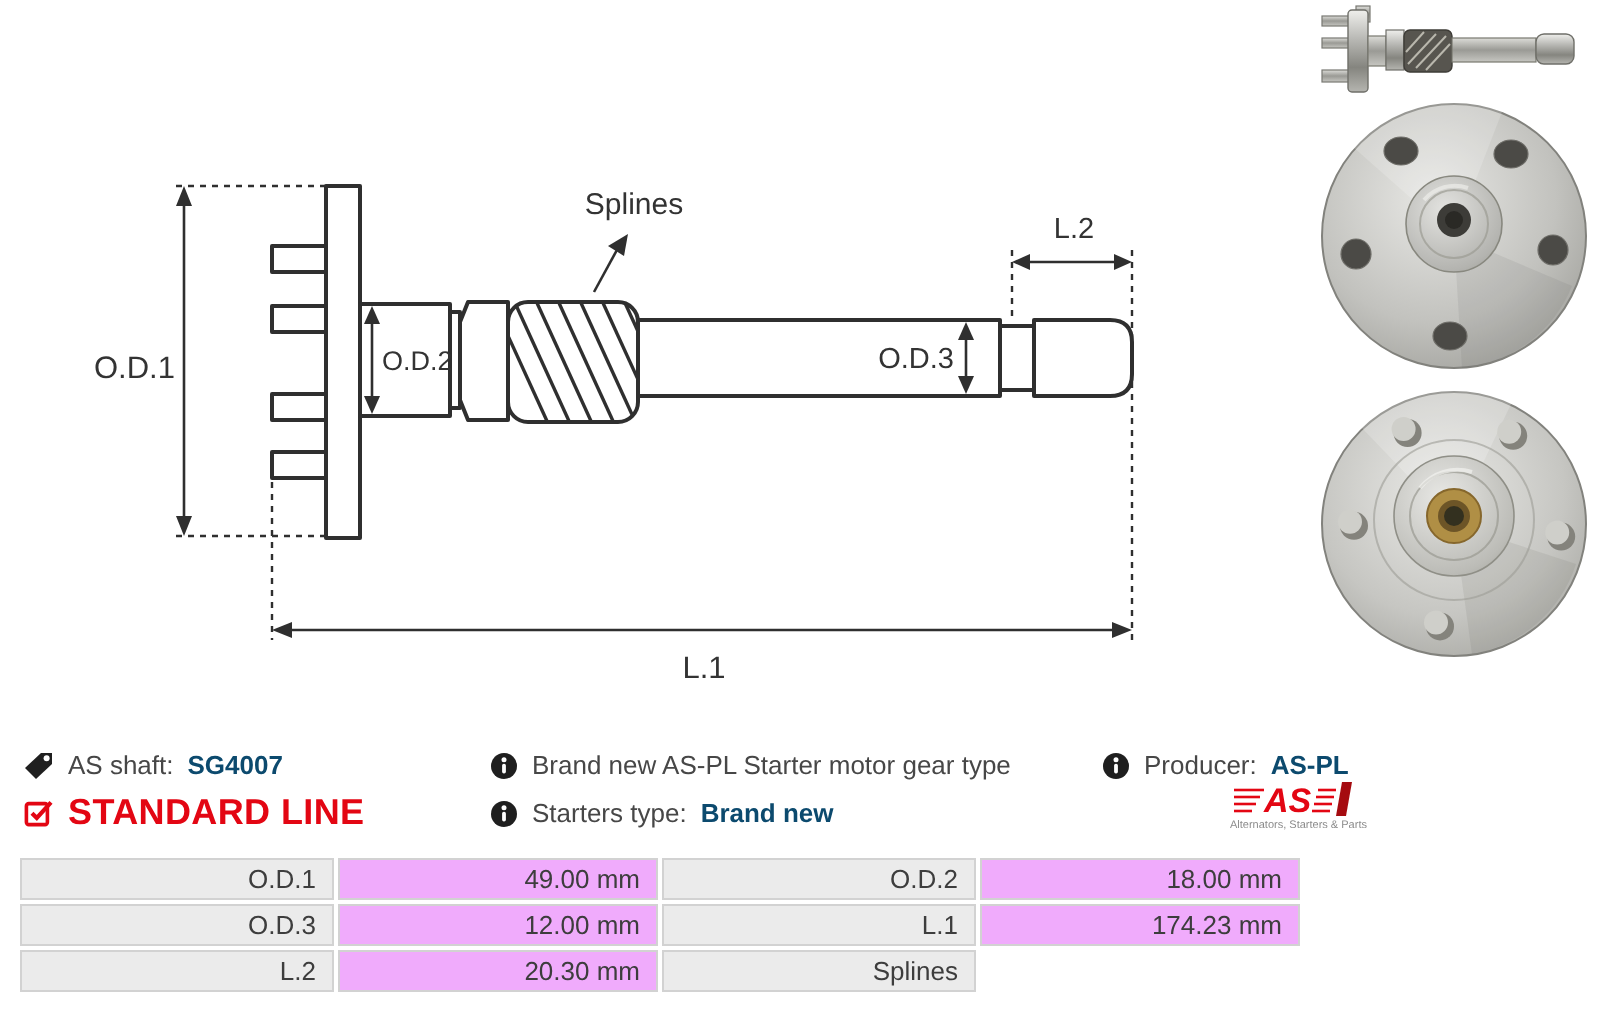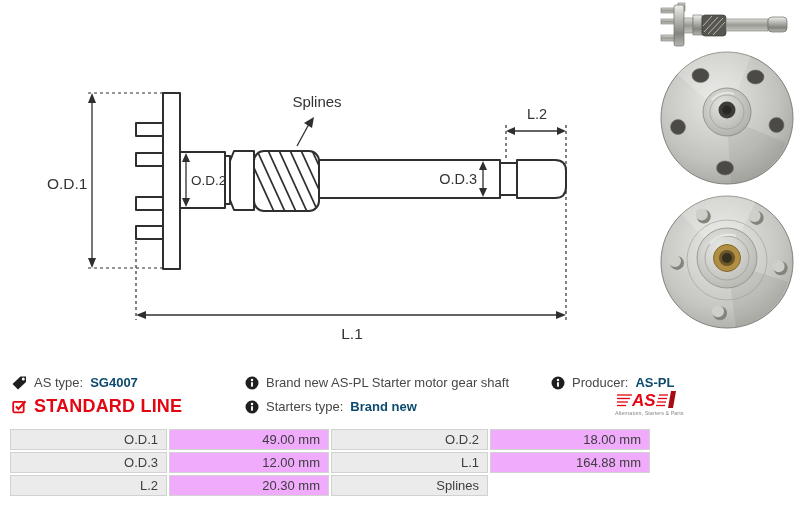--- a/index.html
+++ b/index.html
@@ -233,39 +233,39 @@
       <circle cx="71" cy="66" r="5" fill="#33301f"></circle>
       <path d="M54,52 A24,24 0 0,1 80,44" stroke="#f4f4f1" stroke-width="2" fill="none" opacity="0.65"></path>
     </g>
   </svg>
 
   <div class="info-row pos-r1c1">
     <svg width="15" height="15" viewBox="0 0 15 15">
       <path d="M0.5,9 L8.5,1.5 L14,1.5 L14,7 L6,14.5 Z" fill="#1f1f1f"></path>
       <circle cx="11.3" cy="4.1" r="1.5" fill="#ffffff"></circle>
     </svg>
-    <span class="lbl">AS type:</span>
+    <span class="lbl">AS shaft:</span>
     <b>SG4007</b>
   </div>
 
   <div class="info-row pos-r2c1">
     <svg width="15" height="15" viewBox="0 0 15 15">
       <rect x="1.2" y="2.8" width="10.5" height="10.5" rx="1.2" fill="none" stroke="#e30613" stroke-width="1.8"></rect>
       <path d="M4,7.6 L6.4,10 L13.5,2.2" fill="none" stroke="#e30613" stroke-width="2.1"></path>
     </svg>
     <span class="standard-line">STANDARD LINE</span>
   </div>
 
   <div class="info-row pos-r1c2">
     <svg width="14" height="14" viewBox="0 0 14 14">
       <circle cx="7" cy="7" r="6.5" fill="#1f1f1f"></circle>
       <circle cx="7" cy="3.9" r="1.25" fill="#ffffff"></circle>
       <rect x="6.05" y="5.9" width="1.9" height="4.9" rx="0.9" fill="#ffffff"></rect>
     </svg>
-    <span class="lbl">Brand new AS-PL Starter motor gear shaft</span>
+    <span class="lbl">Brand new AS-PL Starter motor gear type</span>
   </div>
 
   <div class="info-row pos-r2c2">
     <svg width="14" height="14" viewBox="0 0 14 14">
       <circle cx="7" cy="7" r="6.5" fill="#1f1f1f"></circle>
       <circle cx="7" cy="3.9" r="1.25" fill="#ffffff"></circle>
       <rect x="6.05" y="5.9" width="1.9" height="4.9" rx="0.9" fill="#ffffff"></rect>
     </svg>
     <span class="lbl">Starters type:</span>
     <b>Brand new</b>
@@ -301,20 +301,20 @@
 
   <div class="spec-table">
     <div class="cell cell-label">O.D.1</div>
     <div class="cell cell-value">49.00 mm</div>
     <div class="cell cell-label">O.D.2</div>
     <div class="cell cell-value">18.00 mm</div>
 
     <div class="cell cell-label">O.D.3</div>
     <div class="cell cell-value">12.00 mm</div>
     <div class="cell cell-label">L.1</div>
-    <div class="cell cell-value">164.88 mm</div>
+    <div class="cell cell-value">174.23 mm</div>
 
     <div class="cell cell-label">L.2</div>
     <div class="cell cell-value">20.30 mm</div>
     <div class="cell cell-label">Splines</div>
   </div>
 
 </div>
 
 </body></html>

